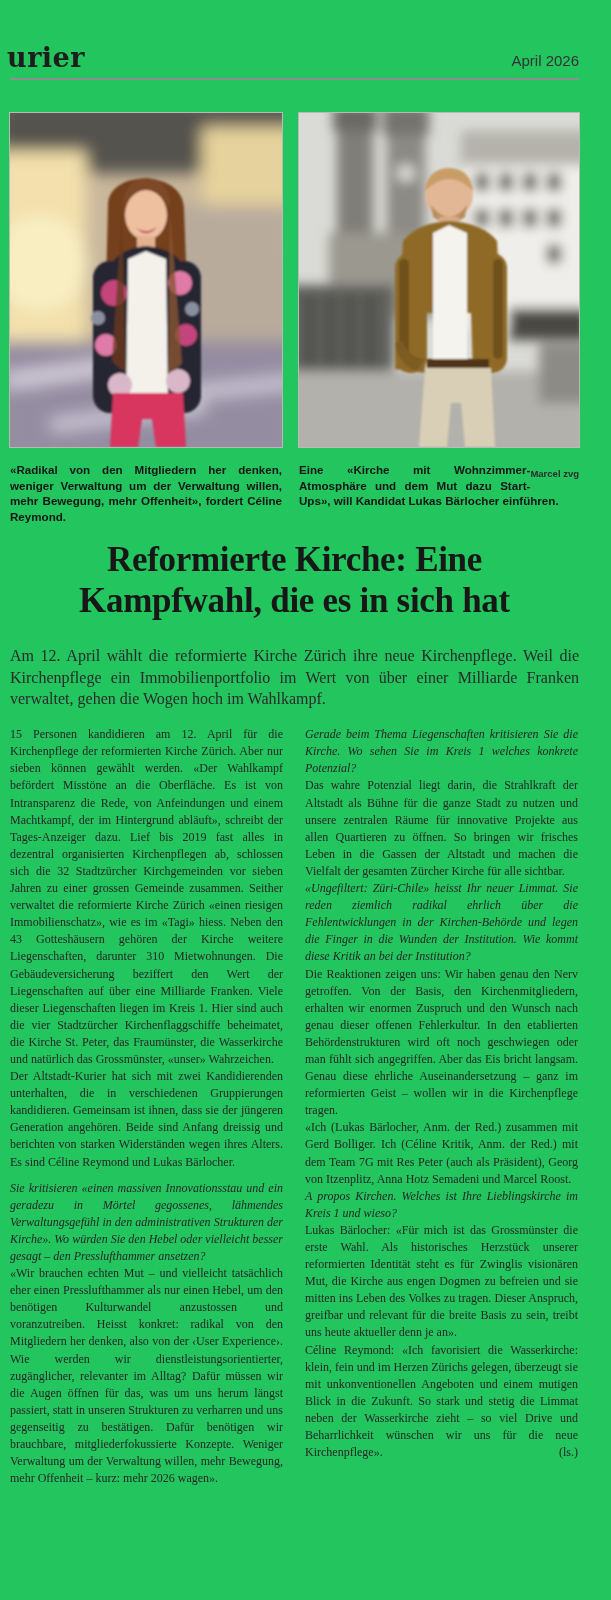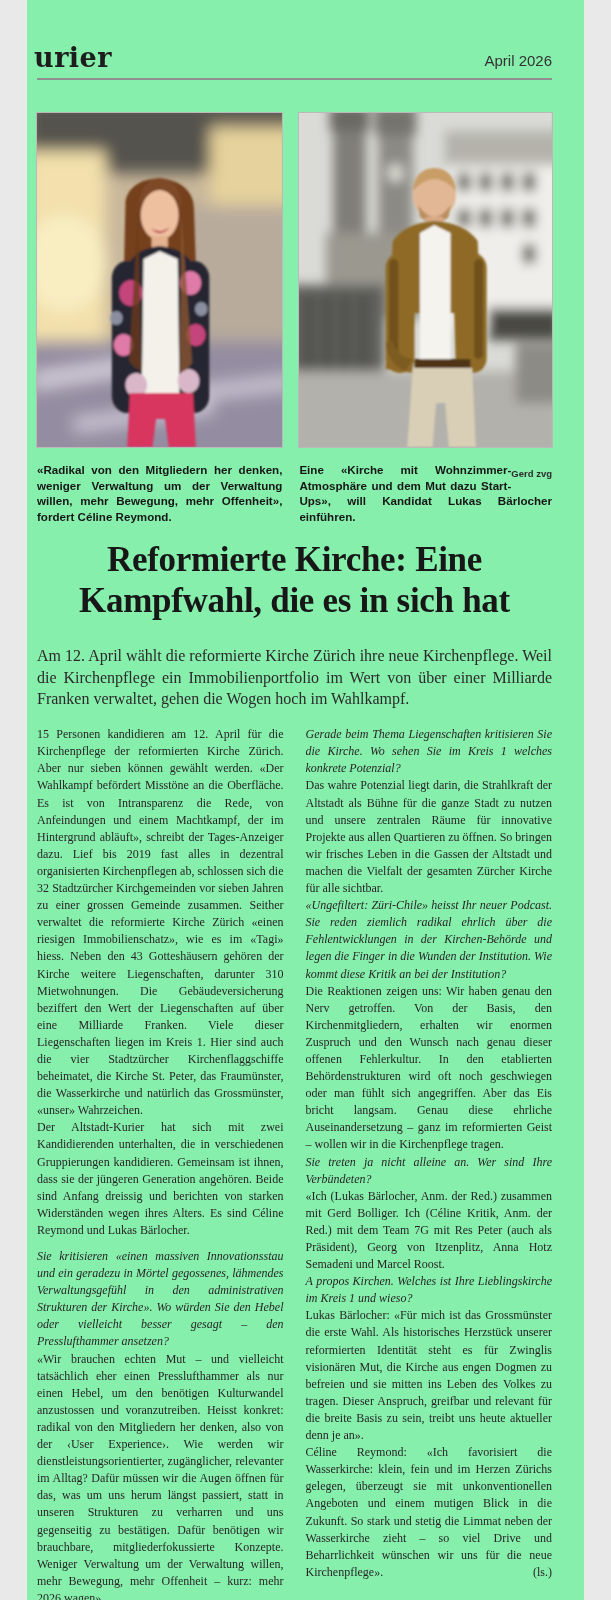--- a/index.html
+++ b/index.html
@@ -1,21 +1,21 @@
 <!DOCTYPE html>
 <html lang="de"><head>
 <meta charset="utf-8">
 <style>
   html,body{margin:0;padding:0;}
   body{background:#e9e9e9;}
   .page{
     position:relative;
-    width:557px;height:1600px;
+    width:611px;height:1600px;
     margin:0 auto;
-    background:#86efac;
+    background:#22c55e;
     overflow:hidden;
     box-sizing:border-box;
     padding:44px 32px 0 10px;
     color:#262626;
     font-family:"Liberation Serif", serif;
   }
   
   .header{
     display:flex;justify-content:space-between;align-items:flex-end;
     border-bottom:2px solid #8f8f8f;
@@ -184,21 +184,21 @@
           <path d="M126 255 L192 255 L196 334 L166 334 L162 290 L152 290 L148 334 L120 334 Z" fill="#d9cfb6"></path>
           <path d="M96 230 Q100 252 118 258 L126 246 Q108 244 104 228 Z" fill="#7d5b20"></path>
         </g>
       </svg>
     </div>
   </div>
 
   <div class="captions">
     <div class="caption left">«Radikal von den Mitgliedern her denken, weniger Verwaltung um der Verwaltung willen, mehr Bewegung, mehr Offenheit», fordert Céline Reymond.</div>
     <div class="caption right">
-      <span class="credit">Gerd zvg</span>
+      <span class="credit">Marcel zvg</span>
       <span>Eine «Kirche mit Wohnzimmer-Atmosphäre und dem Mut dazu Start-Ups», will Kandidat Lukas Bärlocher einführen.</span>
     </div>
   </div>
 
   <h1 class="headline">
     <span>Reformierte Kirche: Eine</span>
     <span>Kampfwahl, die es in sich hat</span>
   </h1>
 
   <p class="lead">Am 12. April wählt die reformierte Kirche Zürich ihre neue Kirchenpflege. Weil die Kirchenpflege ein Immobilienportfolio im Wert von über einer Milliarde Franken verwaltet, gehen die Wogen hoch im Wahlkampf.</p>
@@ -206,23 +206,22 @@
   <div class="columns">
     <div class="col">
       <p>15 Personen kandidieren am 12. April für die Kirchenpflege der reformierten Kirche Zürich. Aber nur sieben können gewählt werden. «Der Wahlkampf befördert Misstöne an die Oberfläche. Es ist von Intransparenz die Rede, von Anfeindungen und einem Machtkampf, der im Hintergrund abläuft», schreibt der Tages-Anzeiger dazu. Lief bis 2019 fast alles in dezentral organisierten Kirchenpflegen ab, schlossen sich die 32 Stadtzürcher Kirchgemeinden vor sieben Jahren zu einer grossen Gemeinde zusammen. Seither verwaltet die reformierte Kirche Zürich «einen riesigen Immobilienschatz», wie es im «Tagi» hiess. Neben den 43 Gotteshäusern gehören der Kirche weitere Liegenschaften, darunter 310 Mietwohnungen. Die Gebäudeversicherung beziffert den Wert der Liegenschaften auf über eine Milliarde Franken. Viele dieser Liegenschaften liegen im Kreis 1. Hier sind auch die vier Stadtzürcher Kirchenflaggschiffe beheimatet, die Kirche St. Peter, das Fraumünster, die Wasserkirche und natürlich das Grossmünster, «unser» Wahrzeichen.</p>
       <p>Der Altstadt-Kurier hat sich mit zwei Kandidierenden unterhalten, die in verschiedenen Gruppierungen kandidieren. Gemeinsam ist ihnen, dass sie der jüngeren Generation angehören. Beide sind Anfang dreissig und berichten von starken Widerständen wegen ihres Alters. Es sind Céline Reymond und Lukas Bärlocher.</p>
       <p class="q gap">Sie kritisieren «einen massiven Innovationsstau und ein geradezu in Mörtel gegossenes, lähmendes Verwaltungsgefühl in den administrativen Strukturen der Kirche». Wo würden Sie den Hebel oder vielleicht besser gesagt – den Presslufthammer ansetzen?</p>
       <p>«Wir brauchen echten Mut – und vielleicht tatsächlich eher einen Presslufthammer als nur einen Hebel, um den benötigen Kulturwandel anzustossen und voranzutreiben. Heisst konkret: radikal von den Mitgliedern her denken, also von der ‹User Experience›. Wie werden wir dienstleistungsorientierter, zugänglicher, relevanter im Alltag? Dafür müssen wir die Augen öffnen für das, was um uns herum längst passiert, statt in unseren Strukturen zu verharren und uns gegenseitig zu bestätigen. Dafür benötigen wir brauchbare, mitgliederfokussierte Konzepte. Weniger Verwaltung um der Verwaltung willen, mehr Bewegung, mehr Offenheit – kurz: mehr 2026 wagen».</p>
     </div>
     <div class="col">
       <p class="q">Gerade beim Thema Liegenschaften kritisieren Sie die Kirche. Wo sehen Sie im Kreis 1 welches konkrete Potenzial?</p>
       <p>Das wahre Potenzial liegt darin, die Strahlkraft der Altstadt als Bühne für die ganze Stadt zu nutzen und unsere zentralen Räume für innovative Projekte aus allen Quartieren zu öffnen. So bringen wir frisches Leben in die Gassen der Altstadt und machen die Vielfalt der gesamten Zürcher Kirche für alle sichtbar.</p>
-      <p class="q">«Ungefiltert: Züri-Chile» heisst Ihr neuer Podcast. Sie reden ziemlich radikal ehrlich über die Fehlentwicklungen in der Kirchen-Behörde und legen die Finger in die Wunden der Institution. Wie kommt diese Kritik an bei der Institution?</p>
+      <p class="q">«Ungefiltert: Züri-Chile» heisst Ihr neuer Limmat. Sie reden ziemlich radikal ehrlich über die Fehlentwicklungen in der Kirchen-Behörde und legen die Finger in die Wunden der Institution. Wie kommt diese Kritik an bei der Institution?</p>
       <p>Die Reaktionen zeigen uns: Wir haben genau den Nerv getroffen. Von der Basis, den Kirchenmitgliedern, erhalten wir enormen Zuspruch und den Wunsch nach genau dieser offenen Fehlerkultur. In den etablierten Behördenstrukturen wird oft noch geschwiegen oder man fühlt sich angegriffen. Aber das Eis bricht langsam. Genau diese ehrliche Auseinandersetzung – ganz im reformierten Geist – wollen wir in die Kirchenpflege tragen.</p>
-      <p class="q">Sie treten ja nicht alleine an. Wer sind Ihre Verbündeten?</p>
       <p>«Ich (Lukas Bärlocher, Anm. der Red.) zusammen mit Gerd Bolliger. Ich (Céline Kritik, Anm. der Red.) mit dem Team 7G mit Res Peter (auch als Präsident), Georg von Itzenplitz, Anna Hotz Semadeni und Marcel Roost.</p>
       <p class="q">A propos Kirchen. Welches ist Ihre Lieblingskirche im Kreis 1 und wieso?</p>
       <p>Lukas Bärlocher: «Für mich ist das Grossmünster die erste Wahl. Als historisches Herzstück unserer reformierten Identität steht es für Zwinglis visionären Mut, die Kirche aus engen Dogmen zu befreien und sie mitten ins Leben des Volkes zu tragen. Dieser Anspruch, greifbar und relevant für die breite Basis zu sein, treibt uns heute aktueller denn je an».</p>
       <p><span>Céline Reymond: «Ich favorisiert die Wasserkirche: klein, fein und im Herzen Zürichs gelegen, überzeugt sie mit unkonventionellen Angeboten und einem mutigen Blick in die Zukunft. So stark und stetig die Limmat neben der Wasserkirche zieht – so viel Drive und Beharrlichkeit wünschen wir uns für die neue Kirchenpflege».</span> <span class="byline">(ls.)</span></p>
 
     </div>
   </div>
 
 </div>
 

